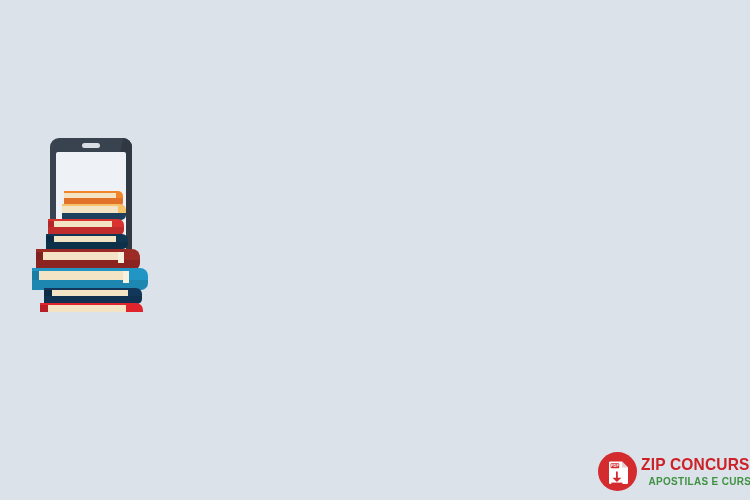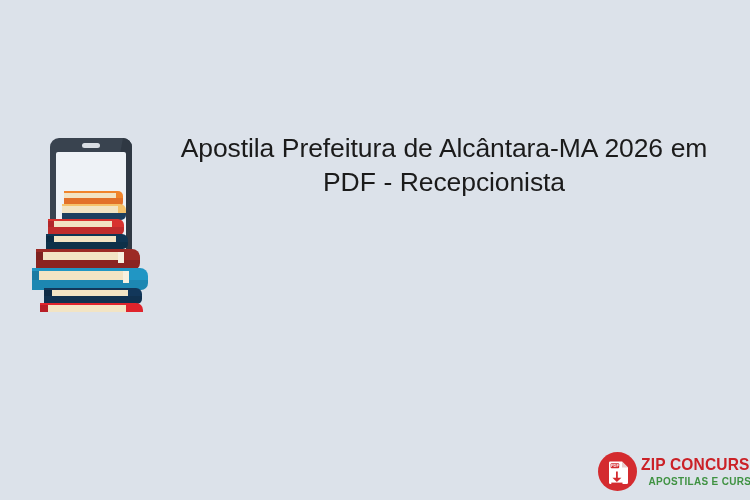--- a/index.html
+++ b/index.html
@@ -187,23 +187,20 @@
         <path d="M6 206h138a9 9 0 0 1 9 9v8H6z" fill="#1a8fbb"></path>
         <path d="M2 216h150a6 6 0 0 1 6 6v8a6 6 0 0 1-6 6H8a6 6 0 0 1-6-6z" fill="#167a9e"></path>
         <rect x="10" y="220" width="134" height="12" fill="#f2e4c4"></rect>
         <rect x="124" y="220" width="5" height="12" fill="#2196c4"></rect>
         <rect x="129" y="220" width="5" height="12" fill="#e0242c"></rect>
         <path d="M2 230h156v2a6 6 0 0 1-6 6H8a6 6 0 0 1-6-6z" fill="#12516b"></path>
       </g>
     </svg>
   </div>
 
-  <div class="title-block">
-    <h1 class="title-text">Apostila Prefeitura de Alcântara-MA 2026 em PDF - Recepcionista</h1>
-  </div>
 
   <div class="logo">
     <div class="logo-mark">
       <svg viewBox="0 0 39 39" xmlns="http://www.w3.org/2000/svg" aria-hidden="true">
         <circle cx="19.5" cy="19.5" r="19.5" fill="#d42b2f"></circle>
         <path d="M24 9.5l6 6v15.2a1.3 1.3 0 0 1-1.3 1.3H12.3A1.3 1.3 0 0 1 11 30.7V10.8A1.3 1.3 0 0 1 12.3 9.5z" fill="#ffffff"></path>
         <path d="M24 9.5l6 6h-6z" fill="#e8cfcf"></path>
         <rect x="12.6" y="11.3" width="8.6" height="5" rx="1" ry="1" fill="#d42b2f"></rect>
         <text x="16.9" y="15.3" font-family="Liberation Sans, sans-serif" font-size="3.9" font-weight="bold" fill="#ffffff" text-anchor="middle">PDF</text>
         <path d="M19.8 19.5v6.2h3.6L18.9 30l-4.5-4.3H18v-6.2z" fill="#d42b2f"></path>

